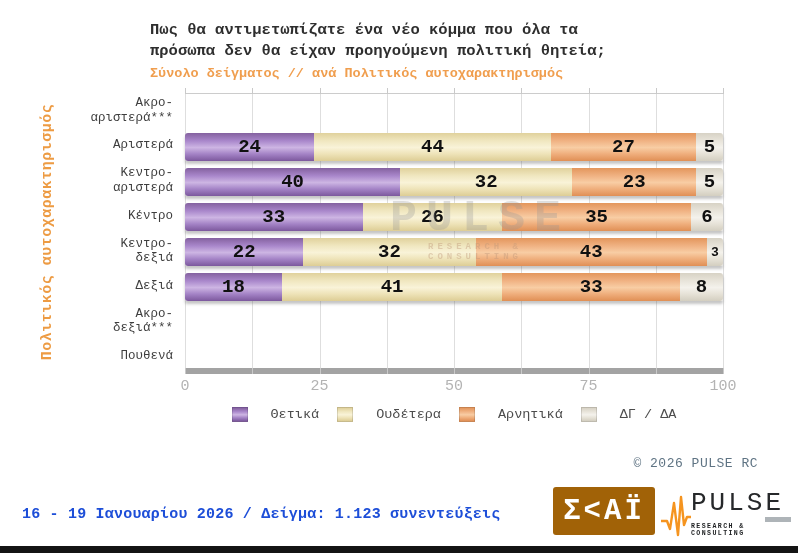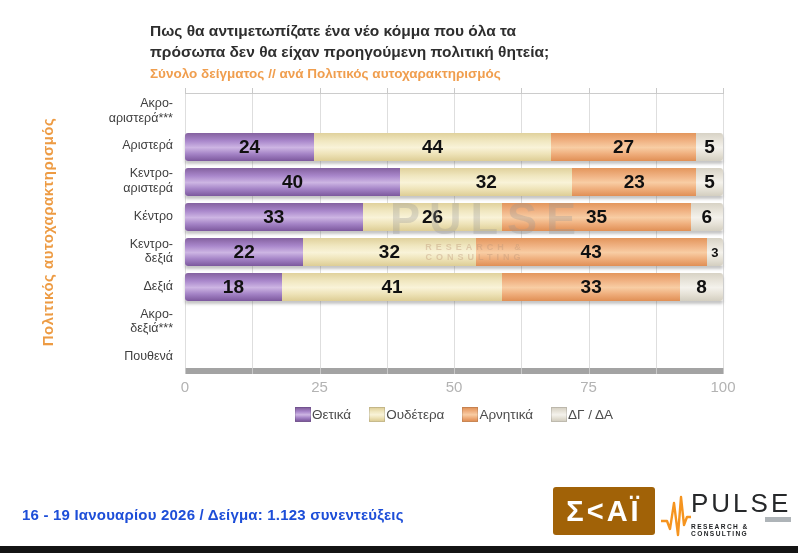--- a/index.html
+++ b/index.html
@@ -1,19 +1,19 @@
 <!DOCTYPE html>
 <html><head>
 <meta charset="utf-8">
 <style>
   * { margin:0; padding:0; box-sizing:border-box; }
   html,body { background:#fff; }
   .canvas {
     position:relative; width:798px; height:553px; background:#ffffff;
-    font-family:Liberation Sans, sans-serif; overflow:hidden;padding-left:15px;
+    font-family:Liberation Mono, monospace; overflow:hidden;padding-left:15px;
   }
 
   
   .title-block { position:absolute; left:150px; top:20px; width:560px; }
   .title-line { display:block; font-size:15.5px; font-weight:700; color:#2e2e2e; line-height:21px; }
   .subtitle { display:block; margin-top:4px; font-size:13.5px; font-weight:700; color:#f09e4e; }
 
   
   .yaxis-title {
     position:absolute; left:47px; top:232px; white-space:nowrap;
@@ -55,21 +55,21 @@
   .watermark { position:absolute; left:205px; top:102px; width:170px; text-align:center; pointer-events:none; }
   .watermark-word { font-size:45px; font-weight:600; letter-spacing:9px; color:rgba(150,150,150,0.30); line-height:46px; }
   .watermark-sub { font-size:9px; font-weight:700; letter-spacing:4px; color:rgba(190,150,120,0.40); }
 
   
   .xlabels { position:absolute; left:185px; top:378px; width:538px; height:20px; }
   .xlabel { position:absolute; transform:translateX(-50%); font-size:15px; color:#b3b3b3; }
 
   
   .legend { position:absolute; left:185px; top:407px; width:538px; display:flex; justify-content:center; gap:18px; }
-  .legend-item { display:flex; align-items:center; gap:1px; }
+  .legend-item { display:flex; align-items:center; gap:23px; }
   .legend-swatch { width:16px; height:15px; border:1px solid rgba(0,0,0,.12); }
   .legend-label { font-size:13.5px; color:#4c4c4c; }
 
   
   .copyright { position:absolute; top:456px; right:40px; font-size:13px; color:#5e7383; letter-spacing:0.5px; }
 
   
   .footer-note {
     position:absolute; left:22px; top:506px; font-size:15px; font-weight:700; color:#1d4ed8; letter-spacing:0.2px;
   }
@@ -271,20 +271,21 @@
       <div class="legend-item">
         <div class="legend-swatch s2"></div>
         <div class="legend-label">Αρνητικά</div>
       </div>
       <div class="legend-item">
         <div class="legend-swatch s3"></div>
         <div class="legend-label">ΔΓ / ΔΑ</div>
       </div>
     </div>
 
+  <div class="copyright">©  2026  PULSE RC</div>
 
   <div class="footer-note">16 - 19 Ιανουαρίου 2026  /  Δείγμα:  1.123 συνεντεύξεις</div>
 
   <div class="skai-logo">
     <span class="skai-text">Σ&lt;ΑΪ</span>
   </div>
 
   <div class="pulse-logo">
     <svg class="pulse-wave" viewBox="0 0 30 46">
       <polyline points="0,30 6,30 9,38 13,12 17,44 20,6 23,34 26,26 30,26" fill="none" stroke="#f5941f" stroke-width="2.4" stroke-linejoin="round" stroke-linecap="round"></polyline>

